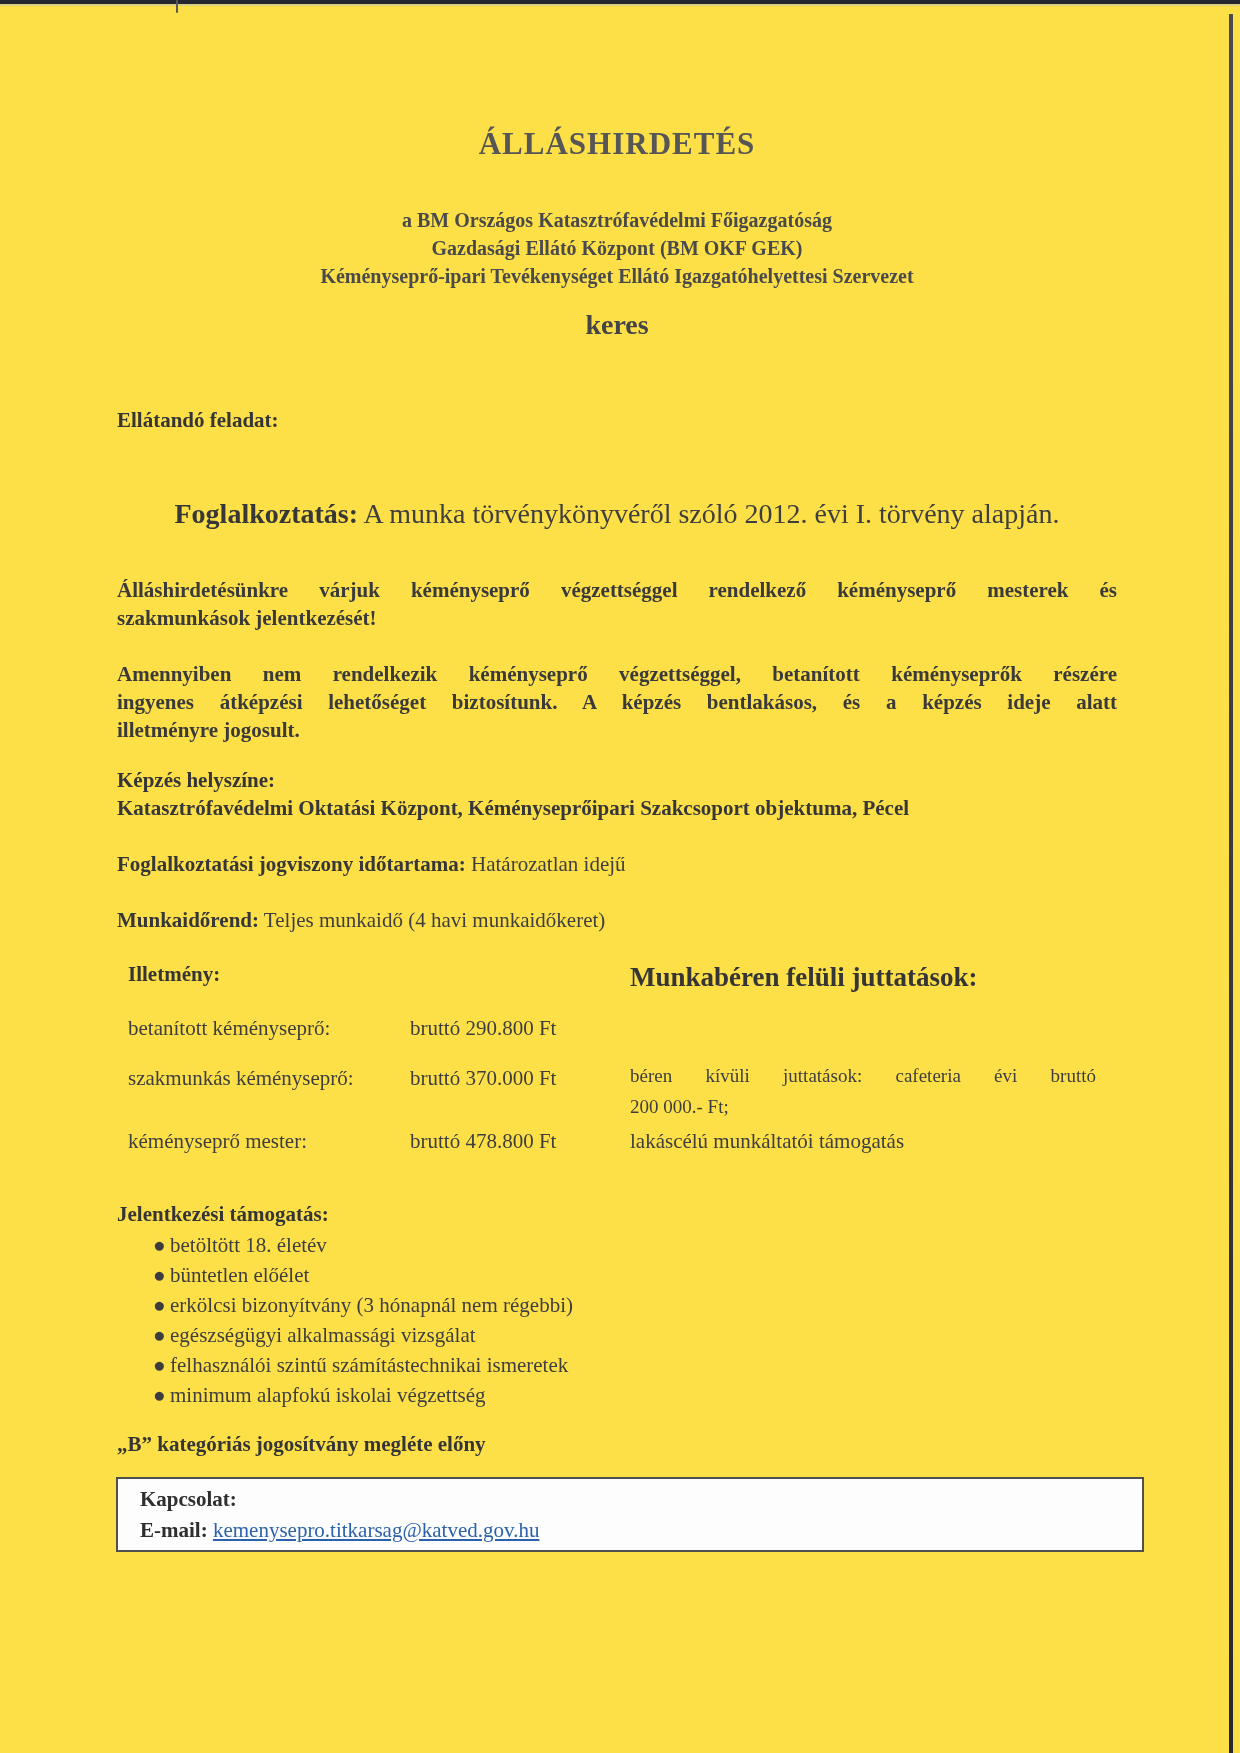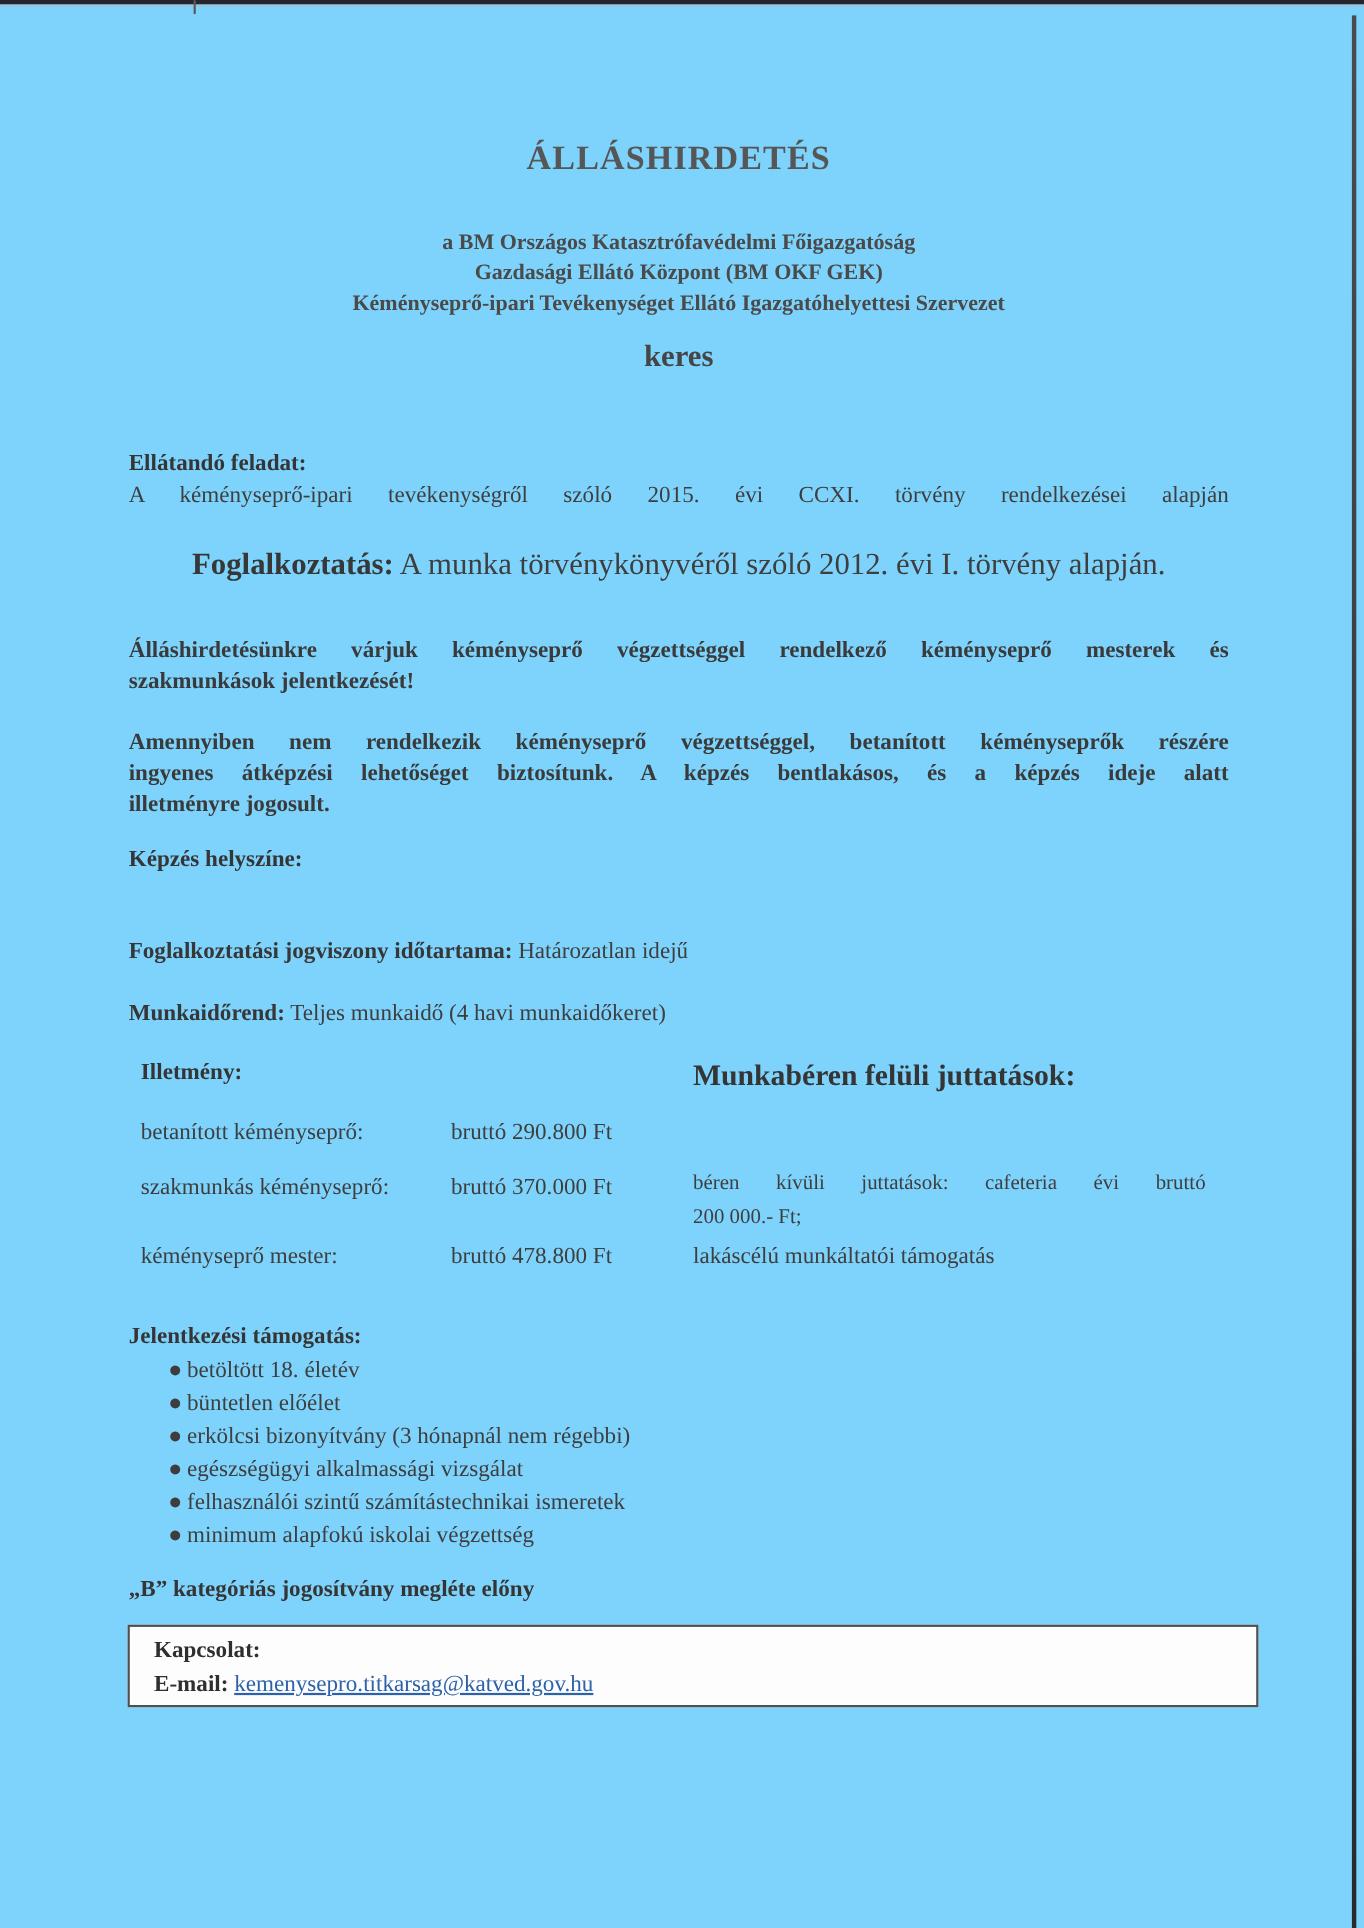--- a/index.html
+++ b/index.html
@@ -1,20 +1,20 @@
 <!DOCTYPE html>
 <html lang="hu"><head>
 <meta charset="utf-8">
 <style>
   html,body { margin:0; padding:0; background:#e8e8e8; }
   .page {
     position:relative;
     width:1240px; height:1753px;
     margin:0 auto;
-    background:#7dd3fc;
+    background:#fde047;
     font-family:"Liberation Serif","DejaVu Serif",serif;
     color:#3e3e3e;
     overflow:hidden;
   }
 
   
   .scan-top-line { position:absolute; top:0; left:0; width:100%; height:4px; background:#26262e; }
   .scan-top-line-soft { position:absolute; top:4px; left:0; width:100%; height:2px; background:#b9b9bd; opacity:.5; }
   .scan-right-line { position:absolute; top:14px; bottom:0; left:1229px; width:4px;
                      background:linear-gradient(#4a4a50, #36363b 60%, #28282d); }
@@ -87,37 +87,37 @@
     <div>Gazdasági Ellátó Központ (BM OKF GEK)</div>
     <div>Kéményseprő-ipari Tevékenységet Ellátó Igazgatóhelyettesi Szervezet</div>
   </div>
 
   <div class="abs center headline">
     <div>keres</div>
   </div>
 
   <div class="abs sec-label task-label">Ellátandó feladat:</div>
   <div class="abs body-txt task-text">
-    <div class="stretch">A kéményseprő-ipari tevékenységről szóló 2015. évi CCXI. törvény rendelkezései alapján</div>
   </div>
 
   <div class="abs employment"><span class="b">Foglalkoztatás:</span><span> A munka törvénykönyvéről szóló 2012. évi I. törvény alapján.</span></div>
 
   <div class="abs invite">
     <div class="stretch">Álláshirdetésünkre várjuk kéményseprő végzettséggel rendelkező kéményseprő mesterek és</div>
     <div class="lastline">szakmunkások jelentkezését!</div>
   </div>
 
   <div class="abs retraining">
     <div class="stretch">Amennyiben nem rendelkezik kéményseprő végzettséggel, betanított kéményseprők részére</div>
     <div class="stretch">ingyenes átképzési lehetőséget biztosítunk. A képzés bentlakásos, és a képzés ideje alatt</div>
     <div class="lastline">illetményre jogosult.</div>
   </div>
 
   <div class="abs sec-label train-label">Képzés helyszíne:</div>
+  <div class="abs train-value">Katasztrófavédelmi Oktatási Központ, Kéményseprőipari Szakcsoport objektuma, Pécel</div>
 
   <div class="abs duration"><span class="b">Foglalkoztatási jogviszony időtartama:</span><span> Határozatlan idejű</span></div>
 
   <div class="abs schedule"><span class="b">Munkaidőrend:</span><span> Teljes munkaidő (4 havi munkaidőkeret)</span></div>
 
   <div class="comp-header">Illetmény:</div>
   <div class="benefits-header">Munkabéren felüli juttatások:</div>
 
   <div class="comp-role row-1">betanított kéményseprő:</div>
   <div class="comp-amount row-1">bruttó 290.800 Ft</div>

